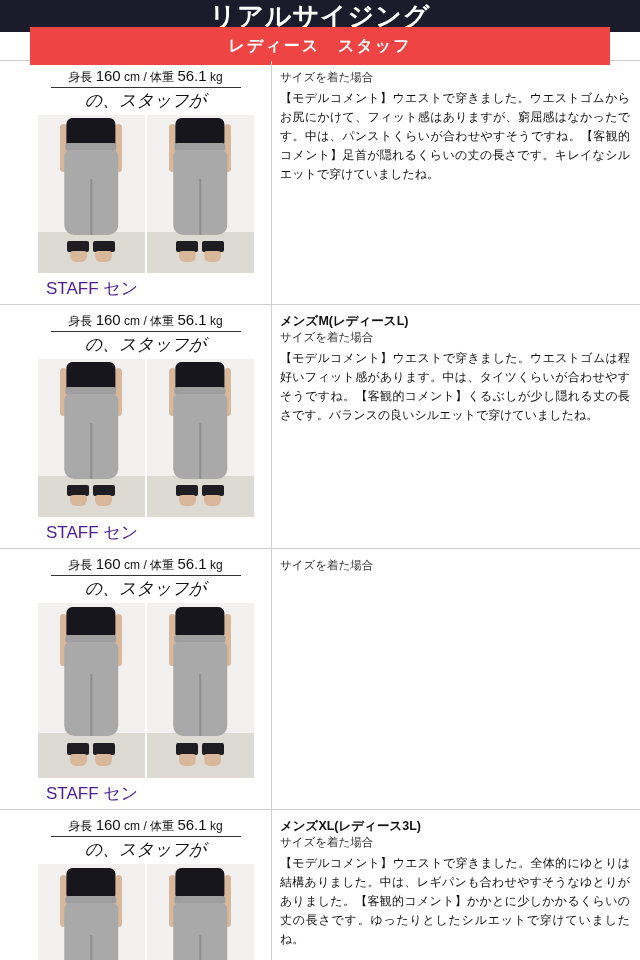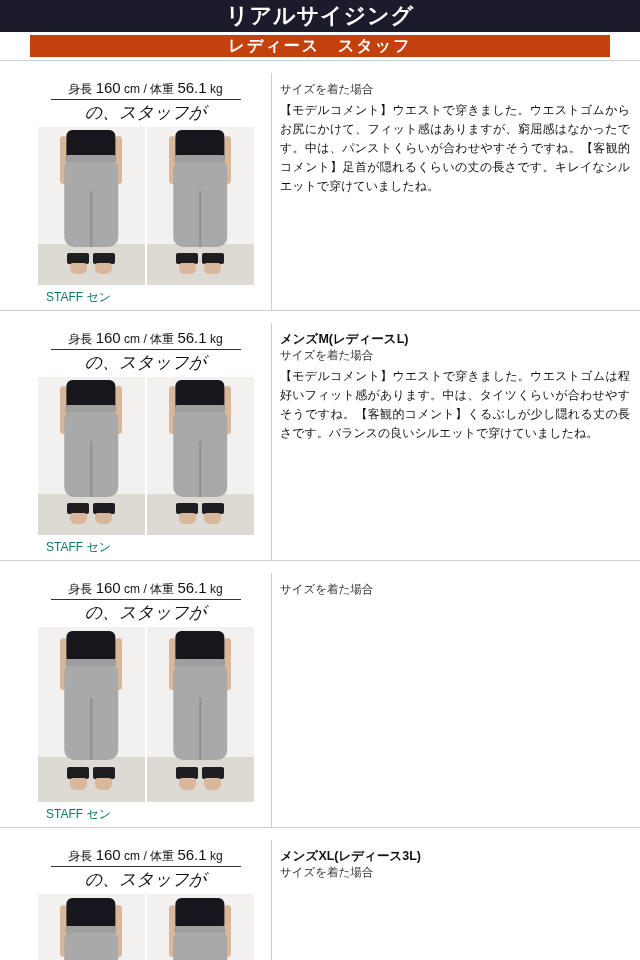--- a/index.html
+++ b/index.html
@@ -19,57 +19,56 @@
 
   
   .header-bar {
     width: 640px;
     height: 32px;
     background: #1b1b2b;
     color: #ffffff;
     display: flex;
     align-items: center;
     justify-content: center;
-    font-size: 22px;
+    font-size: 26px;
     font-weight: bold;
     letter-spacing: 1px;
   }
   .subheader-wrap {
     width: 640px;
     height: 28px;
     background: #ffffff;
     display: flex;
     align-items: center;
     justify-content: center;
     padding: 0 30px;
   }
   .subheader-bar {
     width: 100%;
-    height: 22px;
-    background: #c2410c;
+    height: 38px;
+    background: #ef4444;
     color: #ffffff;
     display: flex;
     align-items: center;
     justify-content: center;
     font-size: 16px;
     font-weight: bold;
     letter-spacing: 2px;
   }
 
   
   .rows {
     width: 640px;
     border-top: 1px solid #cfcfcf;
   }
   .row {
     display: flex;
     width: 640px;
     border-bottom: 1px solid #cfcfcf;
     background: #ffffff;
-    margin-top: 12px;
   }
   .col-left {
     width: 272px;
     padding: 6px 8px 4px 28px;
     border-right: 1px solid #cfcfcf;
     position: relative;
   }
   .col-right {
     width: 368px;
     padding: 8px 10px 8px 8px;
@@ -190,22 +189,22 @@
     top: 6%;
     width: 7%;
     height: 30%;
     background: #d9b79b;
     border-radius: 4px;
   }
   .arm.l { left: 21%; }
   .arm.r { right: 21%; }
 
   .staff-label {
-    font-size: 12px;
-    color: #0f766e;
+    font-size: 17px;
+    color: #4c1d95;
     margin-top: 4px;
     padding-left: 18px;
   }
 
   
   .size-title {
     font-size: 12.5px;
     font-weight: bold;
     color: #111;
     line-height: 1.3;
@@ -420,17 +419,18 @@
             <div class="cuff l"></div>
               <div class="cuff r"></div>
 
           </div>
         </div>
 
       </div>
       <div class="col-right">
         <div class="size-title">メンズXL(レディース3L)</div>
         <div class="size-sub">サイズを着た場合</div>
+        <div class="comment">【モデルコメント】ウエストで穿きました。全体的にゆとりは結構ありました。中は、レギパンも合わせやすそうなゆとりがありました。【客観的コメント】かかとに少しかかるくらいの丈の長さです。ゆったりとしたシルエットで穿けていましたね。</div>
       </div>
     </div>
 
   </div>
 </div>
 
 </body></html>

